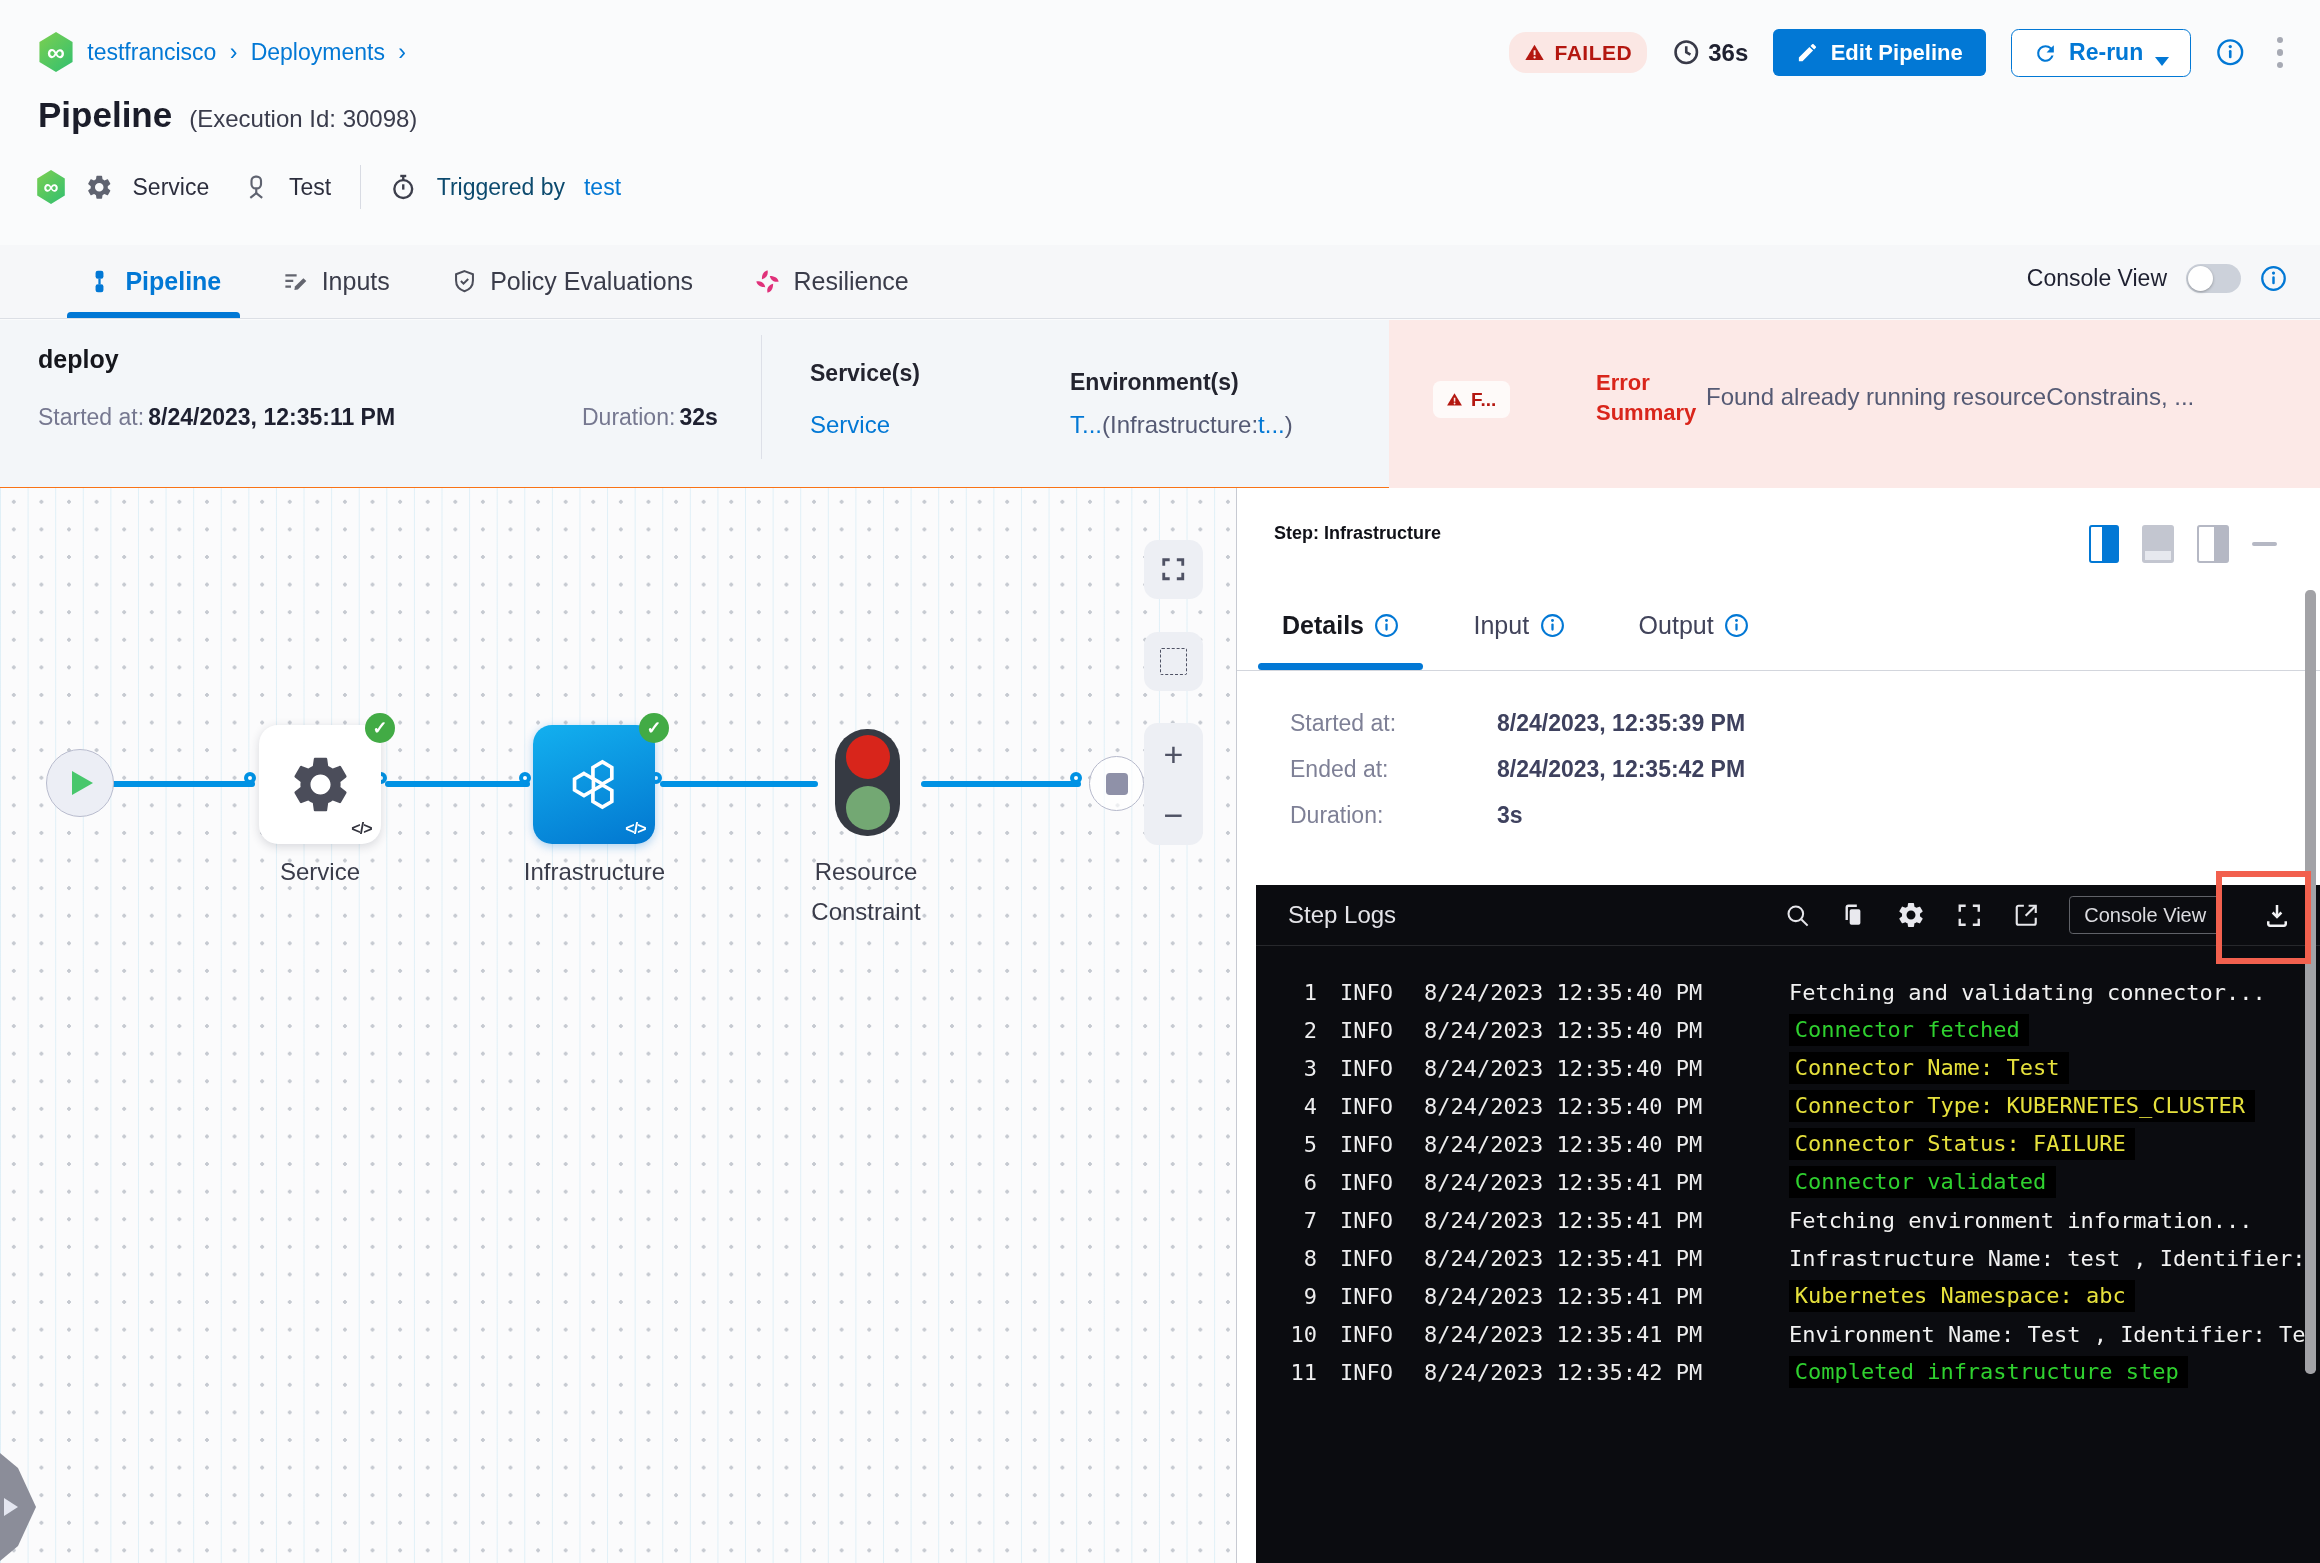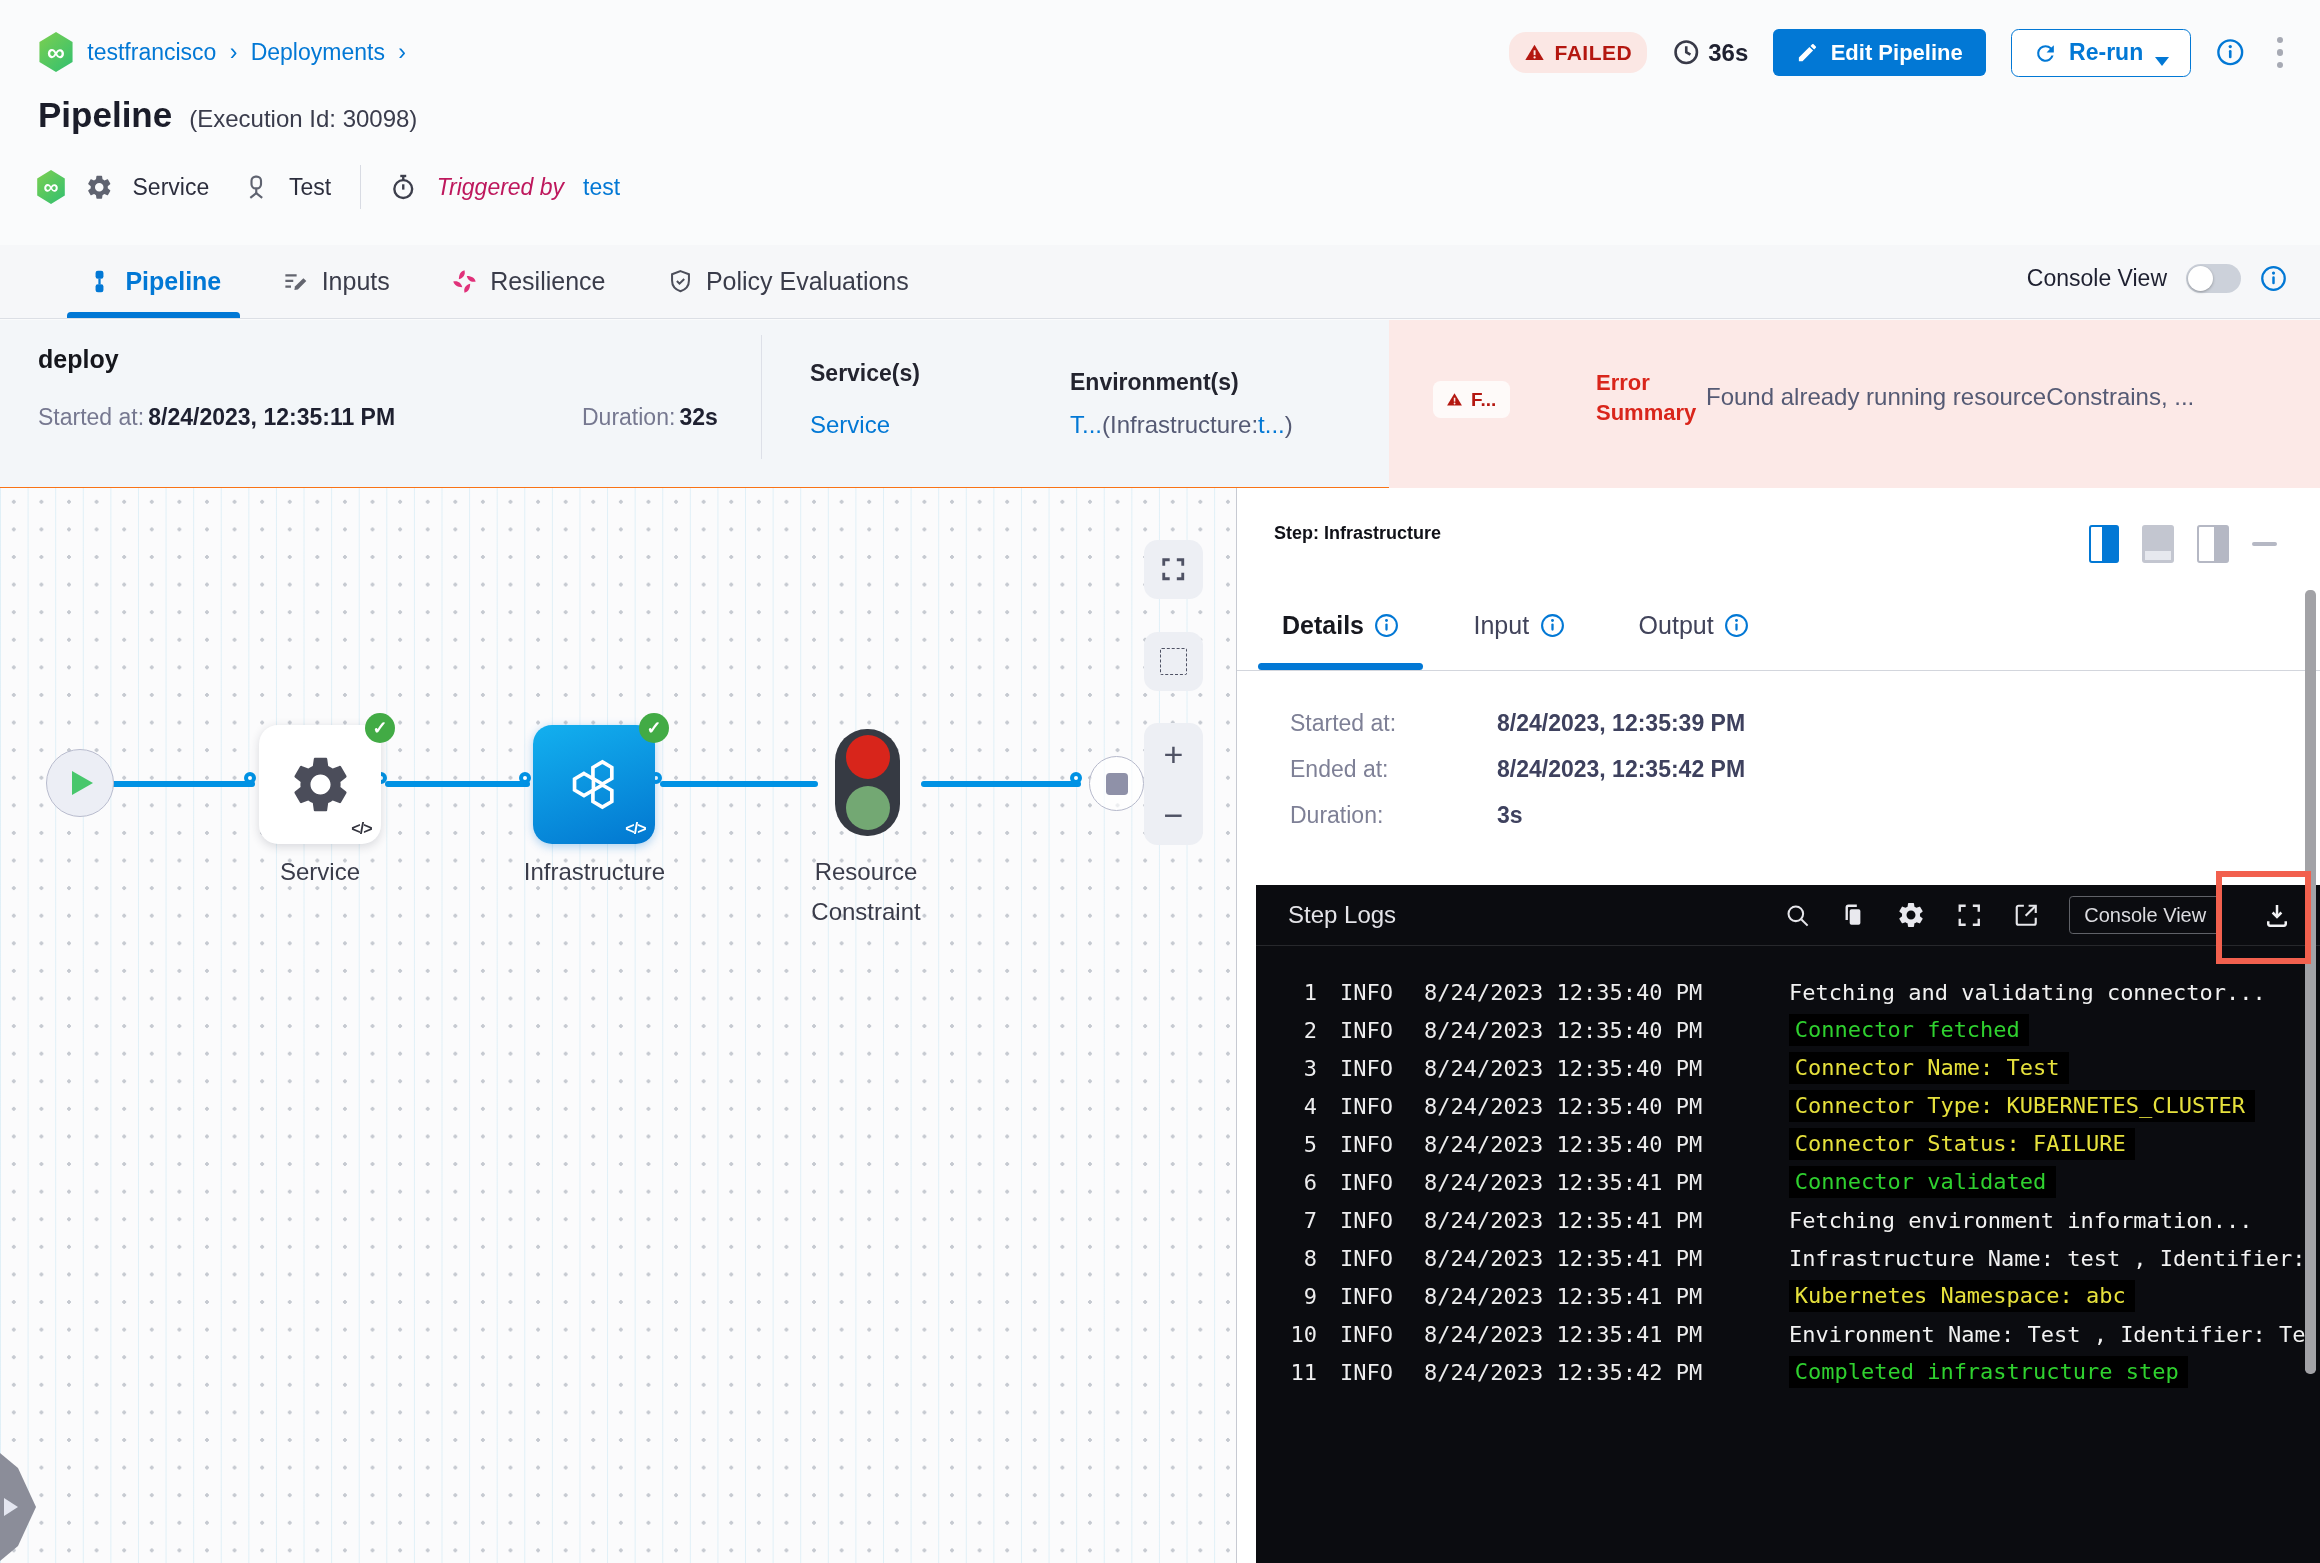--- a/index.html
+++ b/index.html
@@ -13,21 +13,21 @@
   .hex-logo { width:36px; height:40px; background:linear-gradient(135deg,#7ed04f,#2fbf71);
     clip-path:polygon(50% 0,96% 25%,96% 75%,50% 100%,4% 75%,4% 25%);
     display:flex; align-items:center; justify-content:center; color:#fff; font-weight:bold; font-size:25px; }
   .crumb-link { color:#0278d5; font-size:23px; cursor:pointer; }
   .crumb-sep { color:#0278d5; font-size:23px; }
   .title-row { position:absolute; left:38px; top:95px; display:flex; align-items:baseline; gap:17px; }
   .page-title { font-size:35px; font-weight:700; color:#1b1d2a; }
   .exec-id { font-size:24px; color:#3a3c4c; }
   .meta-row { position:absolute; left:36px; top:164px; display:flex; align-items:center; gap:19px; height:46px; }
   .meta-text { font-size:23px; color:#2c2e3d; }
-  .meta-gray { font-size:23px; color:#be185d;font-style:italic; }
+  .meta-gray { font-size:23px; color:#0c4a6e; }
   .meta-link { font-size:23px; color:#0278d5; }
   .vdiv { width:1px; height:44px; background:#d8dbe3; margin:0 9.5px; }
 
   .actions-row { position:absolute; top:27px; right:30px; display:flex; align-items:center; gap:25px; height:51px; }
   .failed-badge { display:flex; align-items:center; gap:9.5px; background:#fbe7e4; border-radius:17px; padding:8.6px 15px; }
   .failed-text { color:#b41710; font-size:21px; font-weight:700; letter-spacing:0.5px; }
   .elapsed { display:flex; align-items:center; gap:7.6px; font-size:24px; font-weight:600; color:#1f2130; }
   .btn-primary { display:flex; align-items:center; gap:11.4px; background:#0278d5; color:#fff; border:none;
     border-radius:5.7px; padding:10.5px 23px; font-size:22px; font-weight:600; font-family:inherit; cursor:pointer; }
   .btn-outline { display:flex; align-items:flex-end; gap:11.4px; background:#fff; color:#0278d5; border:1.9px solid #0278d5;
@@ -261,37 +261,37 @@
       <span style="display:flex;">
         <svg width="27" height="27" viewBox="0 0 24 24">
             <path d="M3 6.5h10M3 11.5h7M3 16.5h5" stroke="#63656f" stroke-width="2" fill="none"></path>
             <path d="M11.5 16.5l7.5-7.5 2.6 2.6-7.5 7.5-3.1.5z" fill="#63656f"></path>
           </svg>
       </span>
       <span>Inputs</span>
     </div>
     <div class="tab">
       <span style="display:flex;">
+        <svg width="27" height="27" viewBox="0 0 24 24" fill="none" stroke="#4c4e5a" stroke-width="1.8">
+            <path d="M12 2.8l7.5 2.7v5.7c0 4.6-3.1 8.1-7.5 9.5-4.4-1.4-7.5-4.9-7.5-9.5V5.5z"></path>
+            <path d="M8.8 11.6l2.3 2.3 4.2-4.2"></path>
+          </svg>
+      </span>
+      <span>Policy Evaluations</span>
+    </div>
+    <div class="tab">
+      <span style="display:flex;">
         <svg width="27" height="27" viewBox="0 0 24 24" fill="#e0317a">
             <path d="M12 2c1 4-1 7-5 8 0-5 2-7 5-8z"></path>
             <path d="M12 22c-1-4 1-7 5-8 0 5-2 7-5 8z"></path>
             <path d="M2 12c4-1 7 1 8 5-5 0-7-2-8-5z"></path>
             <path d="M22 12c-4 1-7-1-8-5 5 0 7 2 8 5z"></path>
           </svg>
       </span>
       <span>Resilience</span>
-    </div>
-    <div class="tab">
-      <span style="display:flex;">
-        <svg width="27" height="27" viewBox="0 0 24 24" fill="none" stroke="#4c4e5a" stroke-width="1.8">
-            <path d="M12 2.8l7.5 2.7v5.7c0 4.6-3.1 8.1-7.5 9.5-4.4-1.4-7.5-4.9-7.5-9.5V5.5z"></path>
-            <path d="M8.8 11.6l2.3 2.3 4.2-4.2"></path>
-          </svg>
-      </span>
-      <span>Policy Evaluations</span>
     </div>
   </div>
   <div class="console-cluster">
     <span class="console-label">Console View</span>
     <div class="toggle">
         <div class="knob"></div>
       </div>
     <span style="display:flex;cursor:pointer;">
       <svg width="27" height="27" viewBox="0 0 24 24">
           <circle cx="12" cy="12" r="10" fill="none" stroke="#0278d5" stroke-width="2"></circle>

